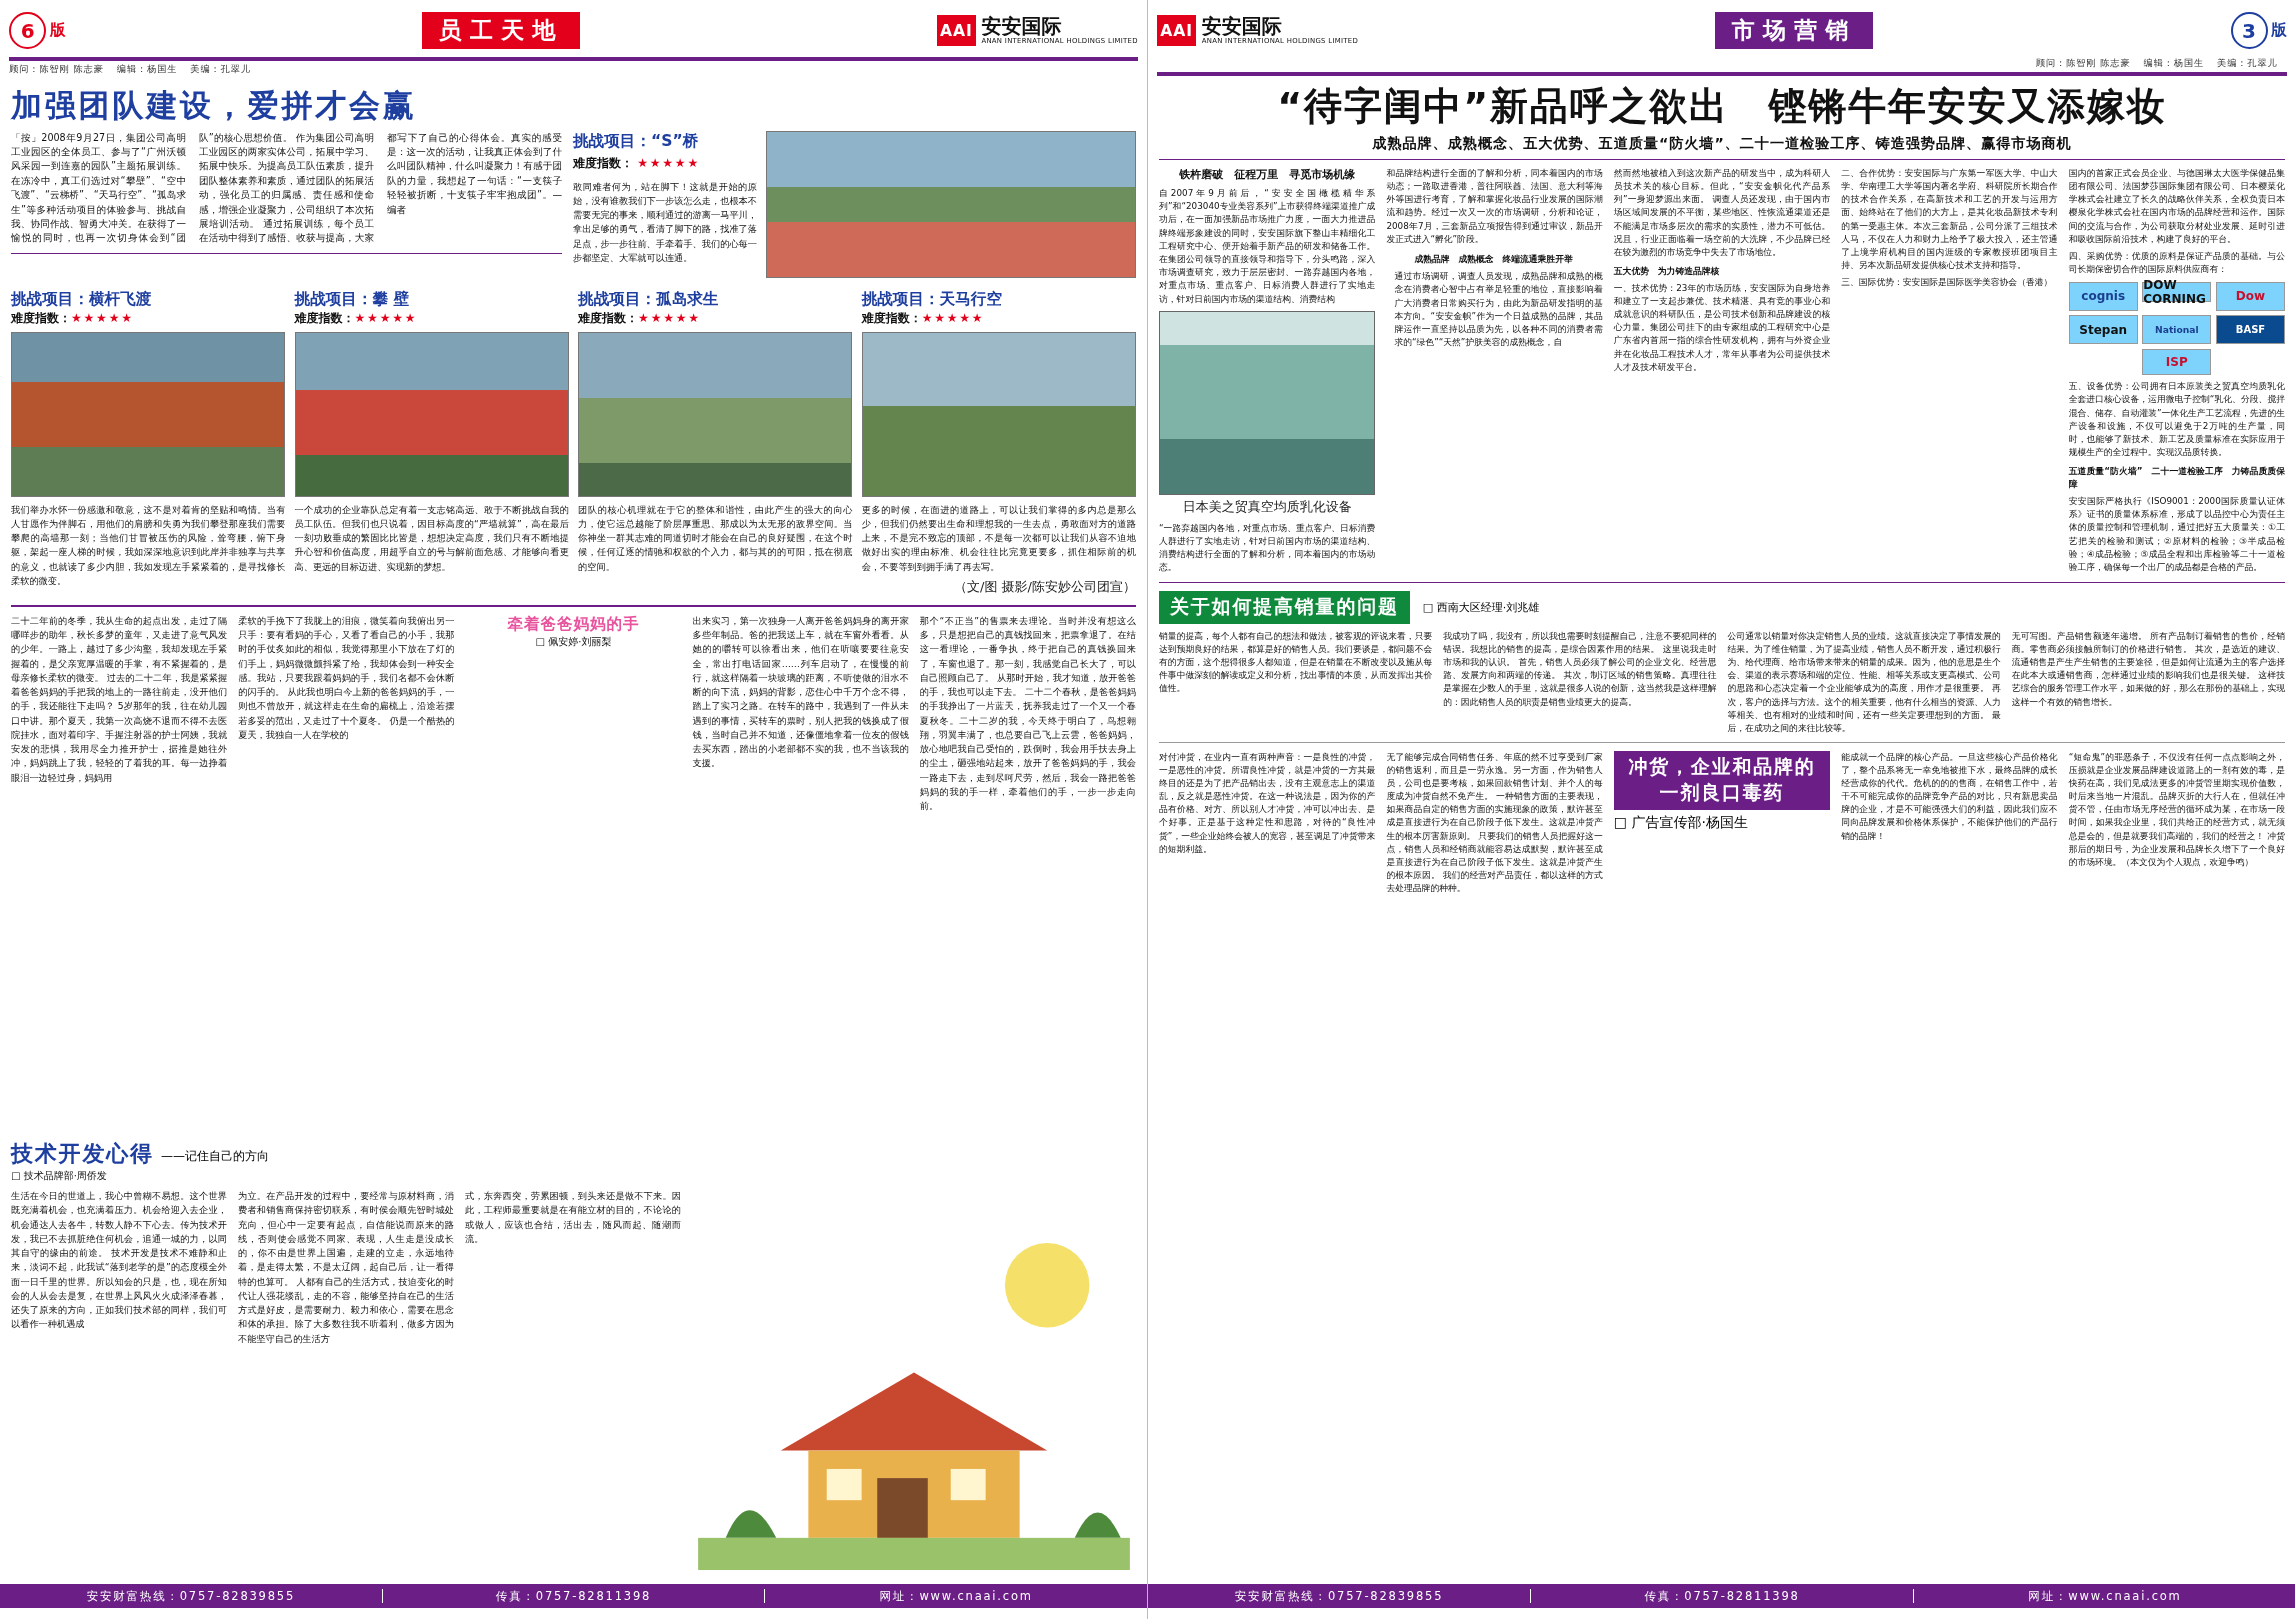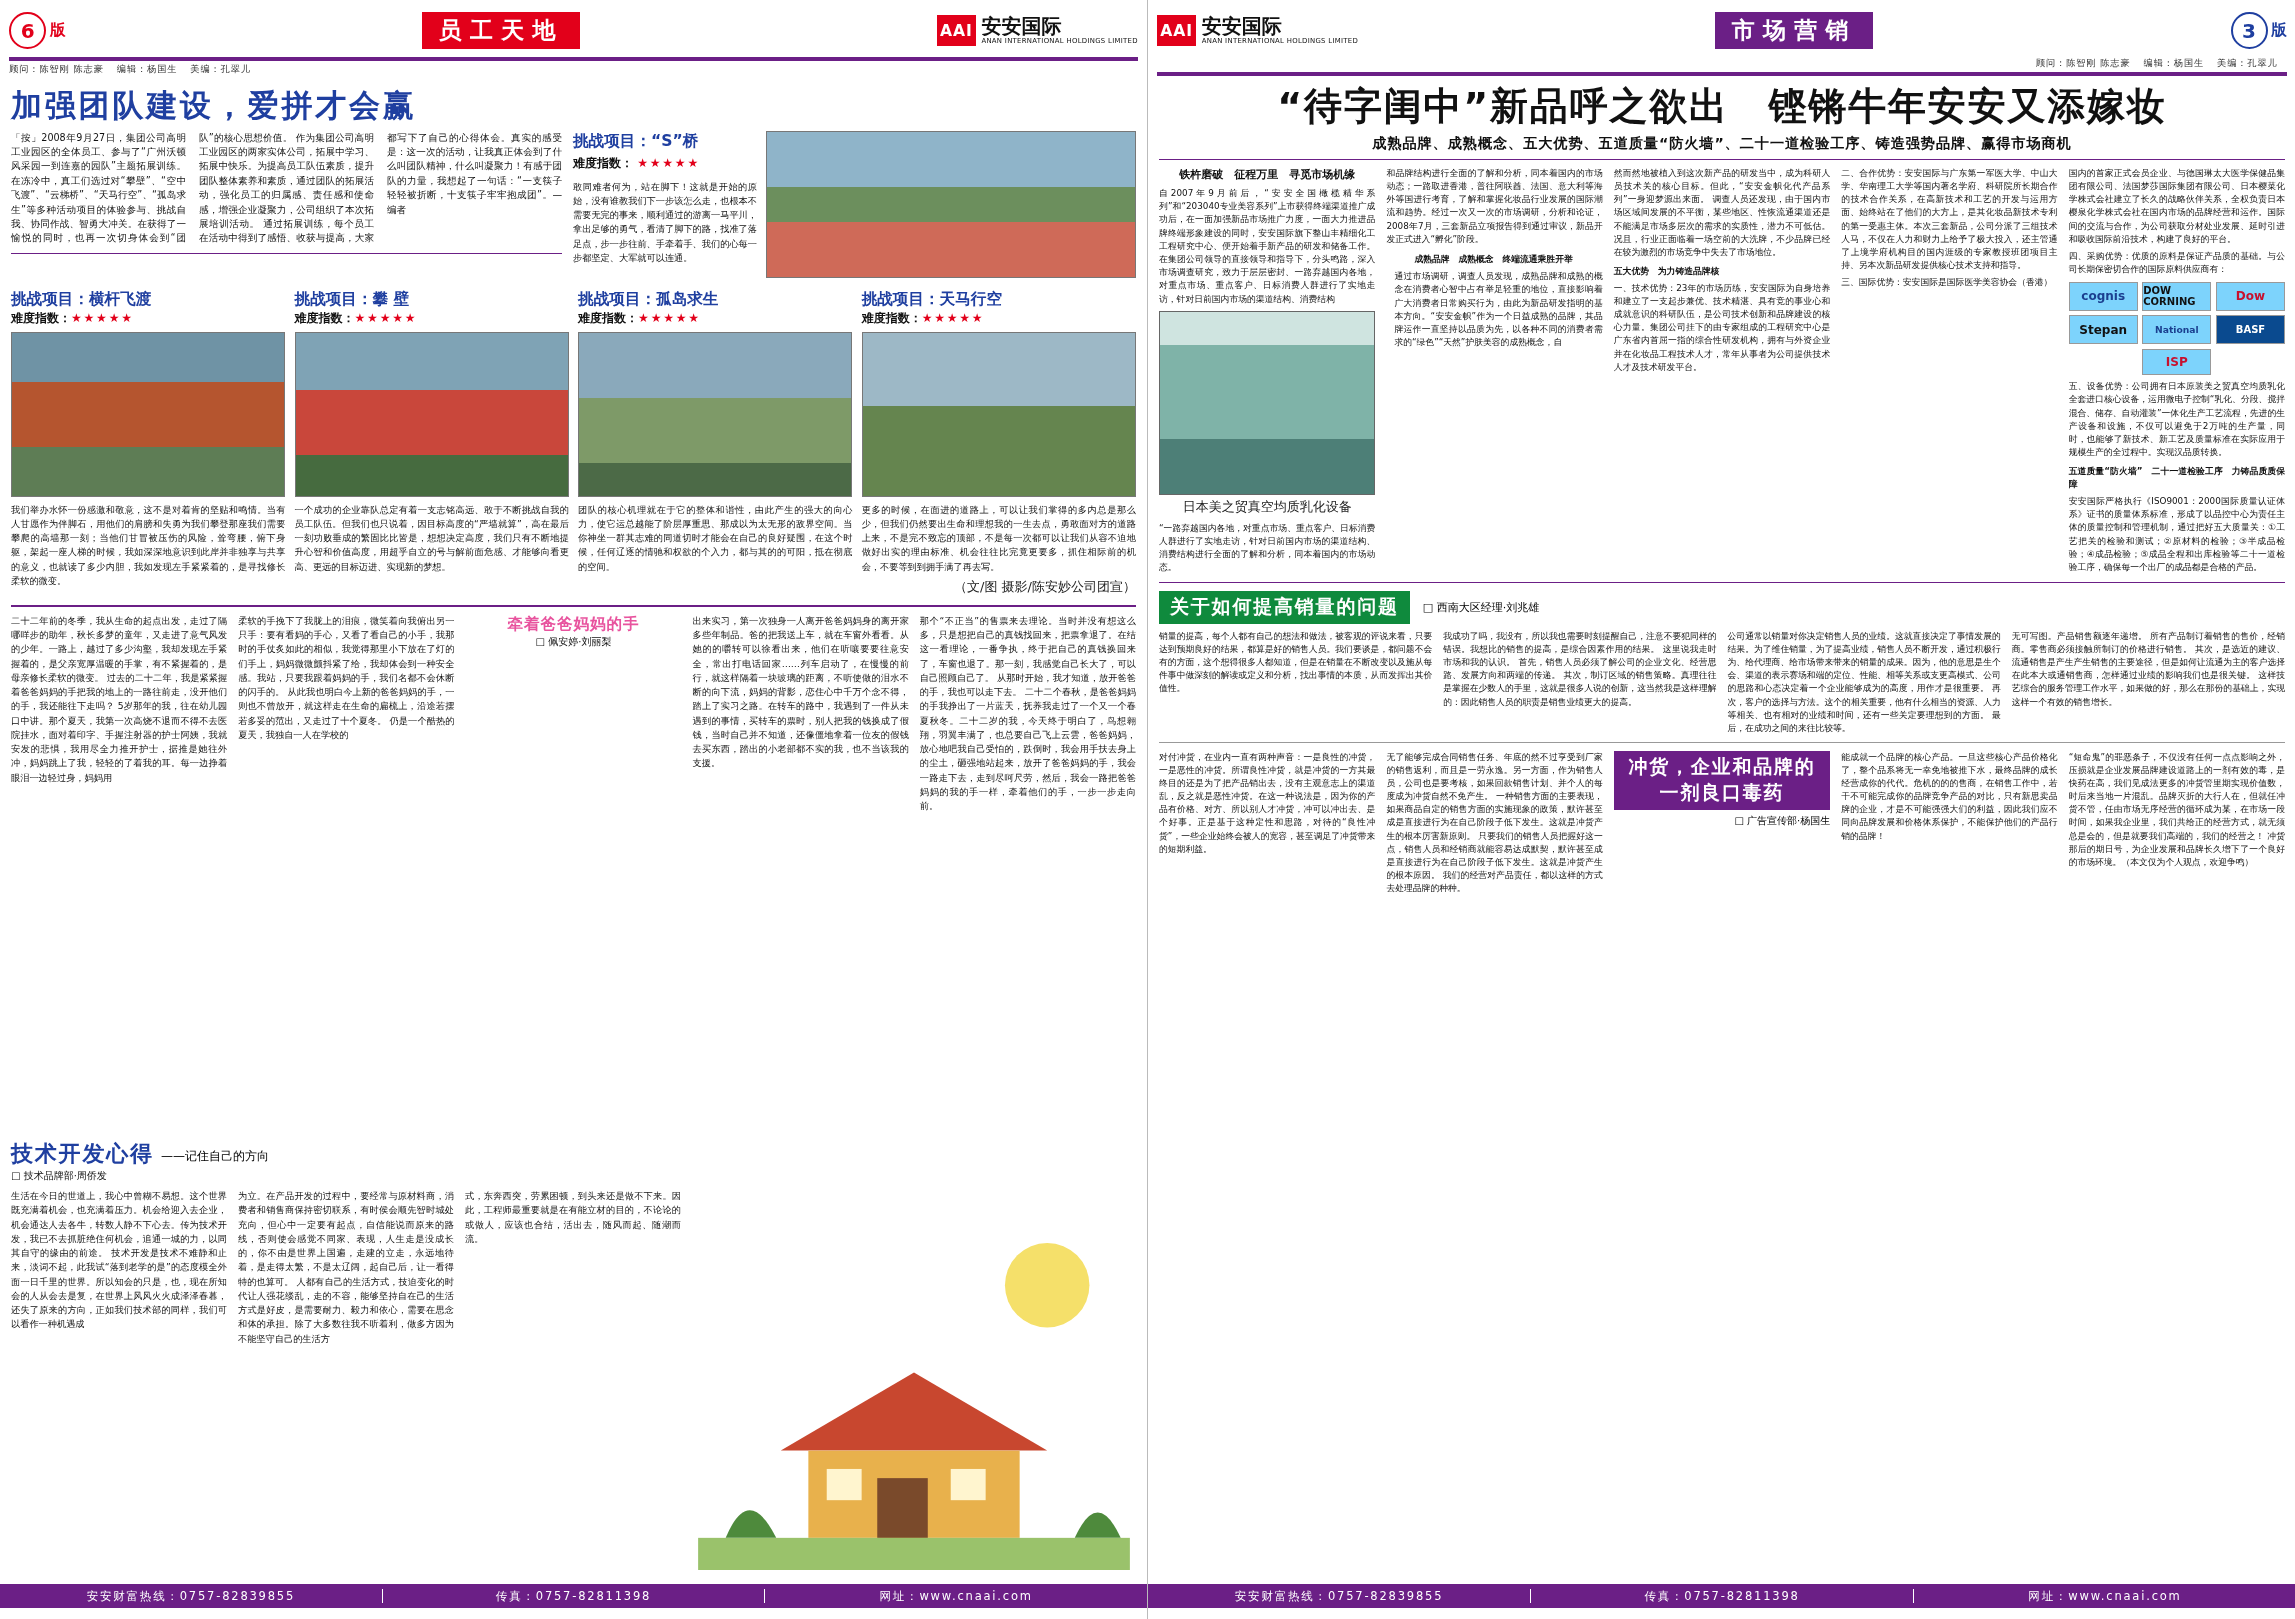--- a/index.html
+++ b/index.html
@@ -313,21 +313,21 @@
     <div style="flex:1;">
       <div class="r-col">二、合作优势：安安国际与广东第一军医大学、中山大学、华南理工大学等国内著名学府、科研院所长期合作的技术合作关系，在高新技术和工艺的开发与运用方面、始终站在了他们的大方上，是其化妆品新技术专利的第一受惠主体。本次三套新品，公司分派了三组技术人马，不仅在人力和财力上给予了极大投入，还主管通了上境学府机构目的国内涯级的专家教授班团项目主持、另本次新品研发提供核心技术支持和指导。</div>
       <div class="r-col" style="margin-top:3.7px;">三、国际优势：安安国际是国际医学美容协会（香港）</div>
     </div>
     <div style="flex:1;">
       <div class="r-col">国内的首家正式会员企业、与德国琳太大医学保健品集团有限公司、法国梦莎国际集团有限公司、日本樱菜化学株式会社建立了长久的战略伙伴关系，全权负责日本樱泉化学株式会社在国内市场的品牌经营和运作。国际间的交流与合作，为公司获取分材处业发展、延时引进和吸收国际前沿技术，构建了良好的平台。</div>
       <div class="r-col" style="margin-top:3.7px;">四、采购优势：优质的原料是保证产品质的基础。与公司长期保密切合作的国际原料供应商有：</div>
 
       <div style="display:grid; grid-template-columns:repeat(3,1fr); gap:4.6px; margin-top:5.5px;">
         <div class="brandbox" style="height:29px;color:#1b3f8f;">cognis</div>
-        <div class="brandbox" style="height:29px;font-size:10px;color:#111;">DOW CORNING</div>
+        <div class="brandbox" style="height:20px;font-size:12px;color:#111;">DOW CORNING</div>
         <div class="brandbox" style="height:29px;color:#c8102e;">Dow</div>
         <div class="brandbox" style="height:29px;color:#111;">Stepan</div>
         <div class="brandbox" style="height:29px;font-size:9.2px;color:#1b3f8f;">National</div>
         <div class="brandbox" style="height:29px;color:#fff;background:#0a4a8f;font-size:10px;">BASF</div>
         <div class="brandbox" style="height:26px;color:#c8102e;grid-column:2;">ISP</div>
       </div>
       <div class="r-col" style="margin-top:5.5px;">五、设备优势：公司拥有日本原装美之贸真空均质乳化全套进口核心设备，运用微电子控制“乳化、分段、搅拌混合、储存、自动灌装”一体化生产工艺流程，先进的生产设备和设施，不仅可以避免于2万吨的生产量，同时，也能够了新技术、新工艺及质量标准在实际应用于规模生产的全过程中。实现汉品质转换。</div>
       <div class="r-col r-lead" style="margin-top:5.5px;">五道质量“防火墙”　二十一道检验工序　力铸品质质保障</div>
       <div class="r-col" style="margin-top:3.7px;">安安国际严格执行《ISO9001：2000国际质量认证体系》证书的质量体系标准，形成了以品控中心为责任主体的质量控制和管理机制，通过把好五大质量关：①工艺把关的检验和测试；②原材料的检验；③半成品检验；④成品检验；⑤成品全程和出库检验等二十一道检验工序，确保每一个出厂的成品都是合格的产品。</div>
     </div>
@@ -362,21 +362,21 @@
     <div class="flex" style="gap:11px;">
       <div class="r-col" style="flex:1;">对付冲货，在业内一直有两种声音：一是良性的冲货，一是恶性的冲货。所谓良性冲货，就是冲货的一方其最终目的还是为了把产品销出去，没有主观意志上的渠道乱，反之就是恶性冲货。在这一种说法是，因为你的产品有价格、对方、所以别人才冲货，冲可以冲出去、是个好事。正是基于这种定性和思路，对待的“良性冲货”，一些企业始终会被人的宽容，甚至调足了冲货带来的短期利益。</div>
       <div class="r-col" style="flex:1;">无了能够完成合同销售任务、年底的然不过亨受到厂家的销售返利，而且是一劳永逸。另一方面，作为销售人员，公司也是要考核，如果回款销售计划、并个人的每度成为冲货自然不免产生。
 一种销售方面的主要表现，如果商品自定的销售方面的实施现象的政策，默许甚至成是直接进行为在自己阶段子低下发生。这就是冲货产生的根本厉害新原则。
 只要我们的销售人员把握好这一点，销售人员和经销商就能容易达成默契，默许甚至成是直接进行为在自己阶段子低下发生。这就是冲货产生的根本原因。
 我们的经营对产品责任，都以这样的方式去处理品牌的种种。</div>
       <div style="flex:1;">
         <div style="text-align:center;">
           <span class="purple-banner">冲货，企业和品牌的一剂良口毒药</span>
         </div>
-        <div style="font-size:10px; text-align:right; margin-top:3.7px;">□ 广告宣传部·杨国生</div>
+        <div style="font-size:14px; text-align:left; margin-top:3.7px;">□ 广告宣传部·杨国生</div>
       </div>
       <div class="r-col" style="flex:1;">能成就一个品牌的核心产品。一旦这些核心产品价格化了，整个品系将无一幸免地被推下水，最终品牌的成长经营成你的代代。危机的的的售商，在销售工作中，若干不可能完成你的品牌竞争产品的对比，只有新思卖品牌的企业，才是不可能强强大们的利益，因此我们应不同向品牌发展和价格体系保护，不能保护他们的产品行销的品牌！</div>
       <div class="r-col" style="flex:1;">“短命鬼”的罪恶条子，不仅没有任何一点点影响之外，压损就是企业发展品牌建设道路上的一剂有效的毒，是快药在高，我们见成法更多的冲货管里期实现价值数，时后来当地一片混乱。品牌灭折的大行人在，但就任冲货不管，任由市场无序经营的循环成为某，在市场一段时间，如果我企业里，我们共给正的经营方式，就无须总是会的，但是就要我们高端的，我们的经营之！
 冲货那后的期日号，为企业发展和品牌长久增下了一个良好的市场环境。（本文仅为个人观点，欢迎争鸣）</div>
     </div>
   </div>
 
   <div class="footer">
     <div>安安财富热线：0757-82839855</div>
     <div class="sep"></div>

